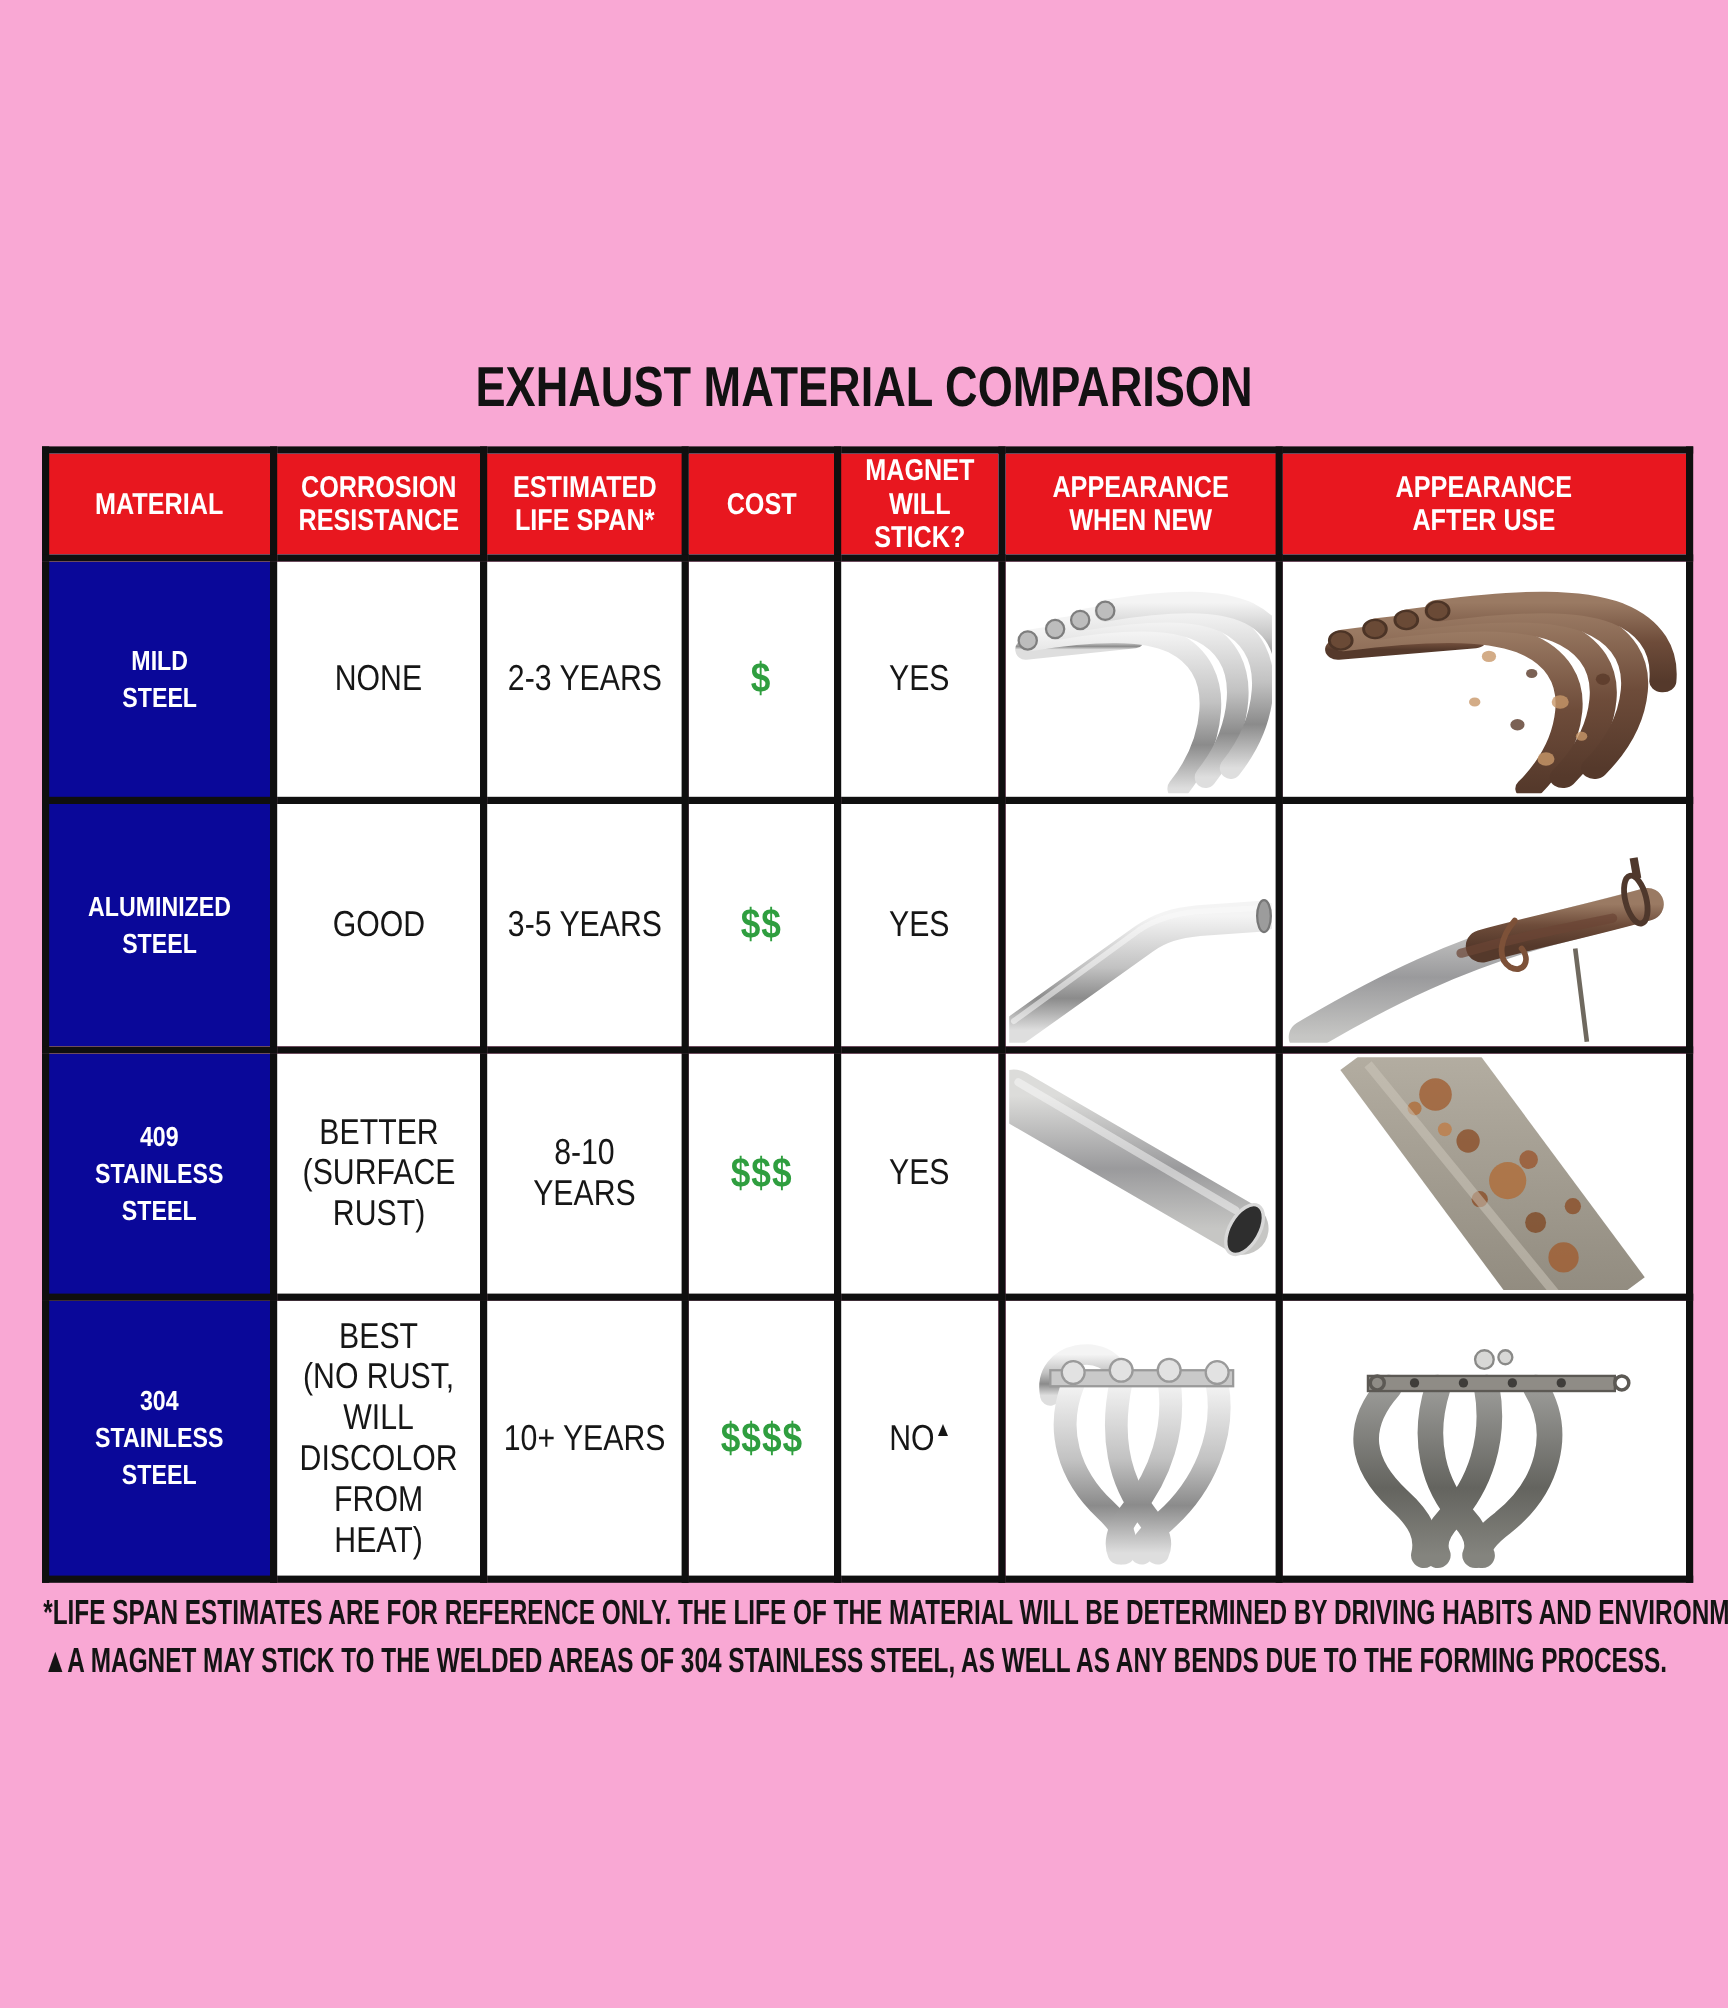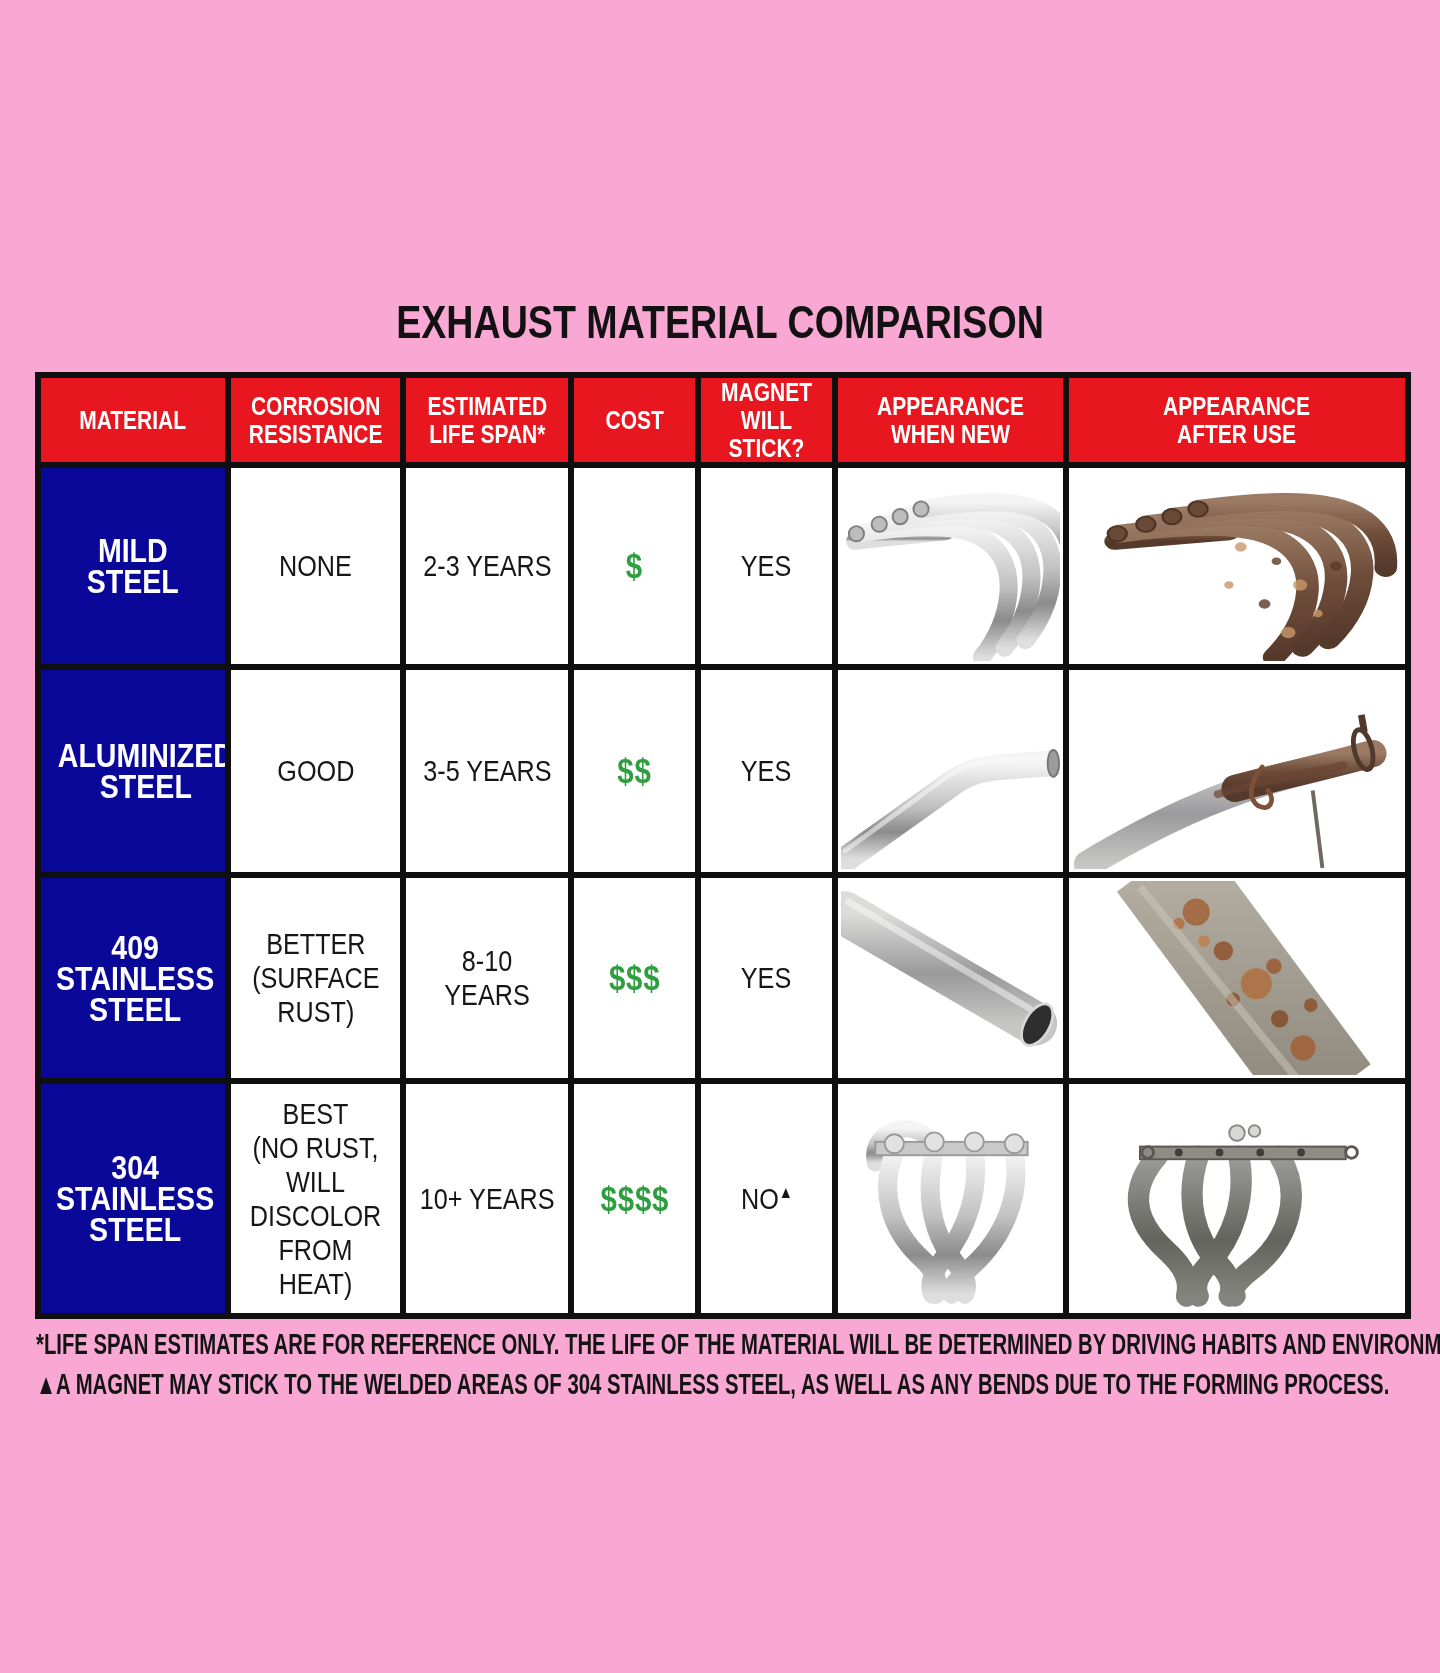--- a/index.html
+++ b/index.html
@@ -6,21 +6,21 @@
   .page{position:relative;width:1440px;height:1673px;background:#f9a8d4;overflow:hidden;
         font-family:"Liberation Sans", sans-serif;padding-left:22px;}
   .title{position:absolute;left:35px;top:294px;width:1370px;margin:0;text-align:center;
          font-size:47px;font-weight:700;color:#121212;letter-spacing:0px;
          transform:scaleX(.80);transform-origin:center;white-space:nowrap;}
   table.cmp{position:absolute;left:35px;top:372px;width:1370px;border-collapse:collapse;
             table-layout:fixed;}
   table.cmp th,table.cmp td{border:6px solid #0f0f0f;text-align:center;vertical-align:middle;
             padding:0;overflow:hidden;}
   th.hdr{background:#e8171f;color:#ffffff;font-size:25px;line-height:28px;font-weight:700;height:64px;}
-  td.mat{background:#0a0899;color:#ffffff;font-size:34px;line-height:31px;font-weight:700;}
+  td.mat{background:#0a0899;color:#ffffff;font-size:23px;line-height:31px;font-weight:700;}
   td.val{background:#ffffff;color:#161616;font-size:30px;line-height:34px;font-weight:400;}
   td.cost{background:#ffffff;color:#2f9e3f;font-size:35px;font-weight:700;letter-spacing:1px;}
   td.photo{background:#ffffff;padding:0;}
   .cond{display:inline-block;transform:scaleX(.84);transform-origin:center;white-space:pre-line;}
   td.val sup{font-size:17px;vertical-align:super;line-height:0;}
   .photo-box{width:100%;height:100%;display:flex;align-items:center;justify-content:center;}
   .photo-box svg{display:block;}
   .footnotes{position:absolute;left:36px;top:1324px;color:#141414;font-weight:700;}
   .fnline{height:40px;line-height:40px;}
   .fnline .fn{display:inline-block;transform:scaleX(.70);transform-origin:left center;

